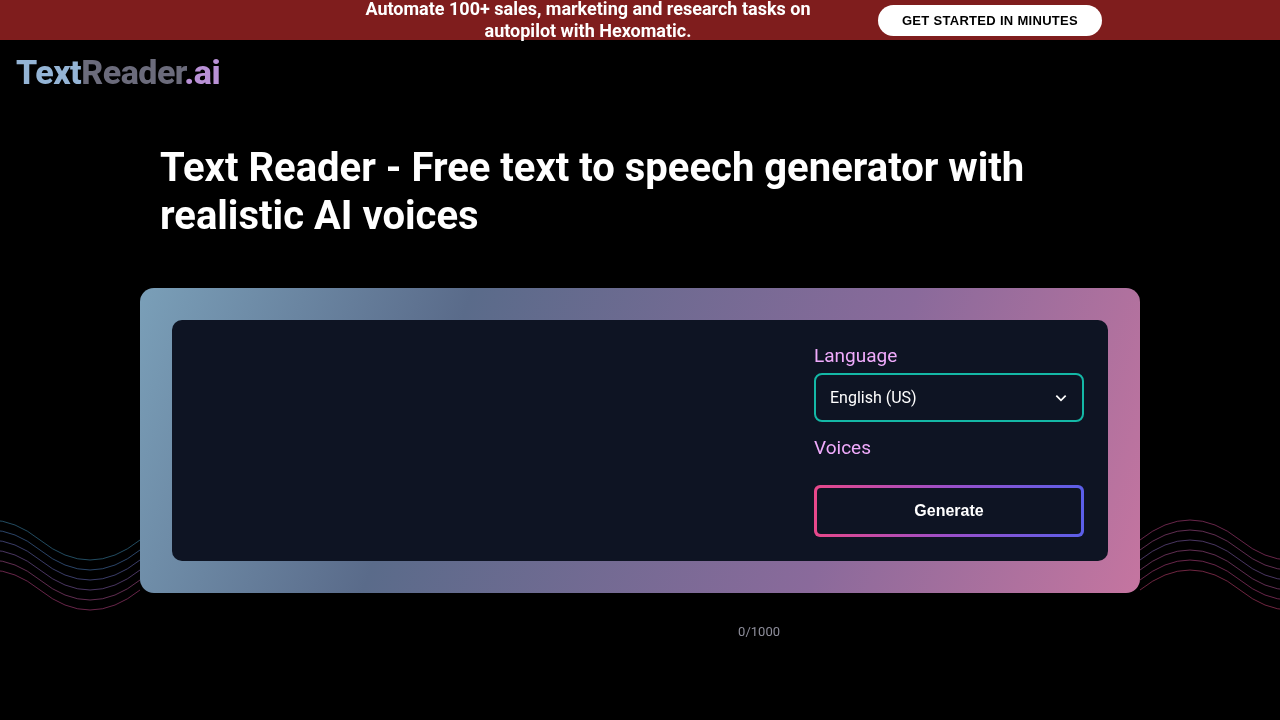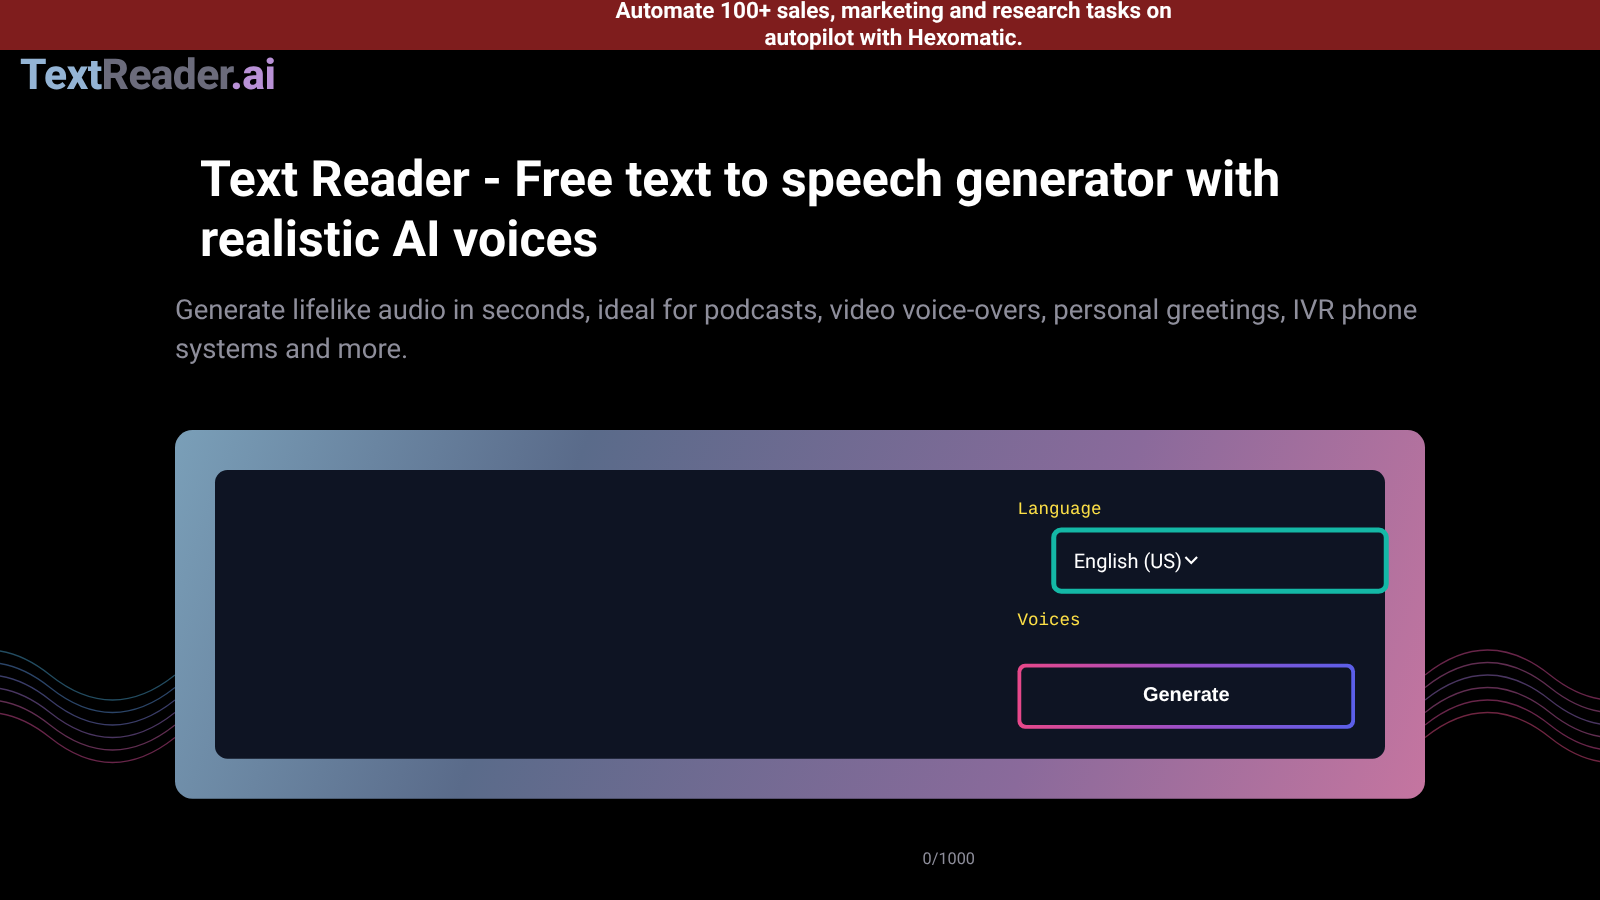--- a/index.html
+++ b/index.html
@@ -37,21 +37,21 @@
   padding: 8px 24px;
   font-size: 13px;
   font-weight: 700;
   letter-spacing: 0.3px;
   cursor: pointer;
 }
 
 .logo {
   font-size: 34px;
   font-weight: 800;
-  padding: 0 16px;
+  padding: 12px 16px;
   letter-spacing: -0.5px;
 }
 .logo .t1 { color: #94b4d5; }
 .logo .t2 { color: #6b6b7b; }
 .logo .t3 { color: #b991d6; }
 
 .hero {
   text-align: left;
   padding: 40px 60px 30px;
 }
@@ -105,39 +105,37 @@
 .counter {
   position: absolute;
   right: 10px;
   top: 280px;
   color: #8e8e9b;
   font-size: 13px;
 }
 
 .right-col { width: 270px; }
 .field-label {
-  color: #fde047;
-  font-size: 14px;
+  color: #f0abfc;
+  font-size: 19px;
   margin-bottom: 6px;
-  font-family: Liberation Mono, monospace;
 }
 .select-box {
   width: 100%;
   background: transparent;
-  border: 4px solid #14b8a6;
+  border: 2px solid #14b8a6;
   border-radius: 8px;
   padding: 13px 14px;
   color: #fff;
   font-size: 16px;
   display: flex;
-  justify-content: flex-start;
+  justify-content: space-between;
   align-items: center;
   cursor: pointer;
   margin-bottom: 14px;
-  margin-left: 27px;
 }
 .select-box svg { flex-shrink: 0; }
 
 .generate-wrap {
   margin-top: 26px;
   padding: 3px;
   border-radius: 6px;
   background: linear-gradient(90deg, #e8488a 0%, #9a4fc9 50%, #5b5fe9 100%);
 }
 .generate-btn {
@@ -178,29 +176,29 @@
   <path d="M0,80 Q50,40 100,80 T200,80" stroke="#d84f99" stroke-width="1" fill="none" opacity="0.6"></path>
   <path d="M0,90 Q50,50 100,90 T200,90" stroke="#c85fa9" stroke-width="1" fill="none" opacity="0.6"></path>
   <path d="M0,100 Q50,60 100,100 T200,100" stroke="#9a6fc9" stroke-width="1" fill="none" opacity="0.6"></path>
   <path d="M0,110 Q50,70 100,110 T200,110" stroke="#c85fa9" stroke-width="1" fill="none" opacity="0.6"></path>
   <path d="M0,120 Q50,80 100,120 T200,120" stroke="#d84f99" stroke-width="1" fill="none" opacity="0.6"></path>
   <path d="M0,130 Q50,90 100,130 T200,130" stroke="#e84f89" stroke-width="1" fill="none" opacity="0.6"></path>
 </svg>
 
 <div class="banner">
   <div class="banner-text">Automate 100+ sales, marketing and research tasks on autopilot with Hexomatic.</div>
+  <button class="banner-btn">GET STARTED IN MINUTES</button>
 </div>
 
 <div class="logo">
   <span class="t1">Text</span><span class="t2">Reader</span><span class="t3">.ai</span>
 </div>
 
 <div class="hero">
   <h1 class="hero-title">Text Reader - Free text to speech generator with realistic AI voices</h1>
-  <p class="hero-sub">Generate lifelike audio in seconds, ideal for podcasts, video voice-overs, personal greetings, IVR phone systems and more.</p>
 </div>
 
 <div class="card-outer">
   <div class="card-inner">
     <div class="left-col">
       <div class="counter">0/1000</div>
       
     </div>
     <div class="right-col">
       <div class="field-label">Language</div>

